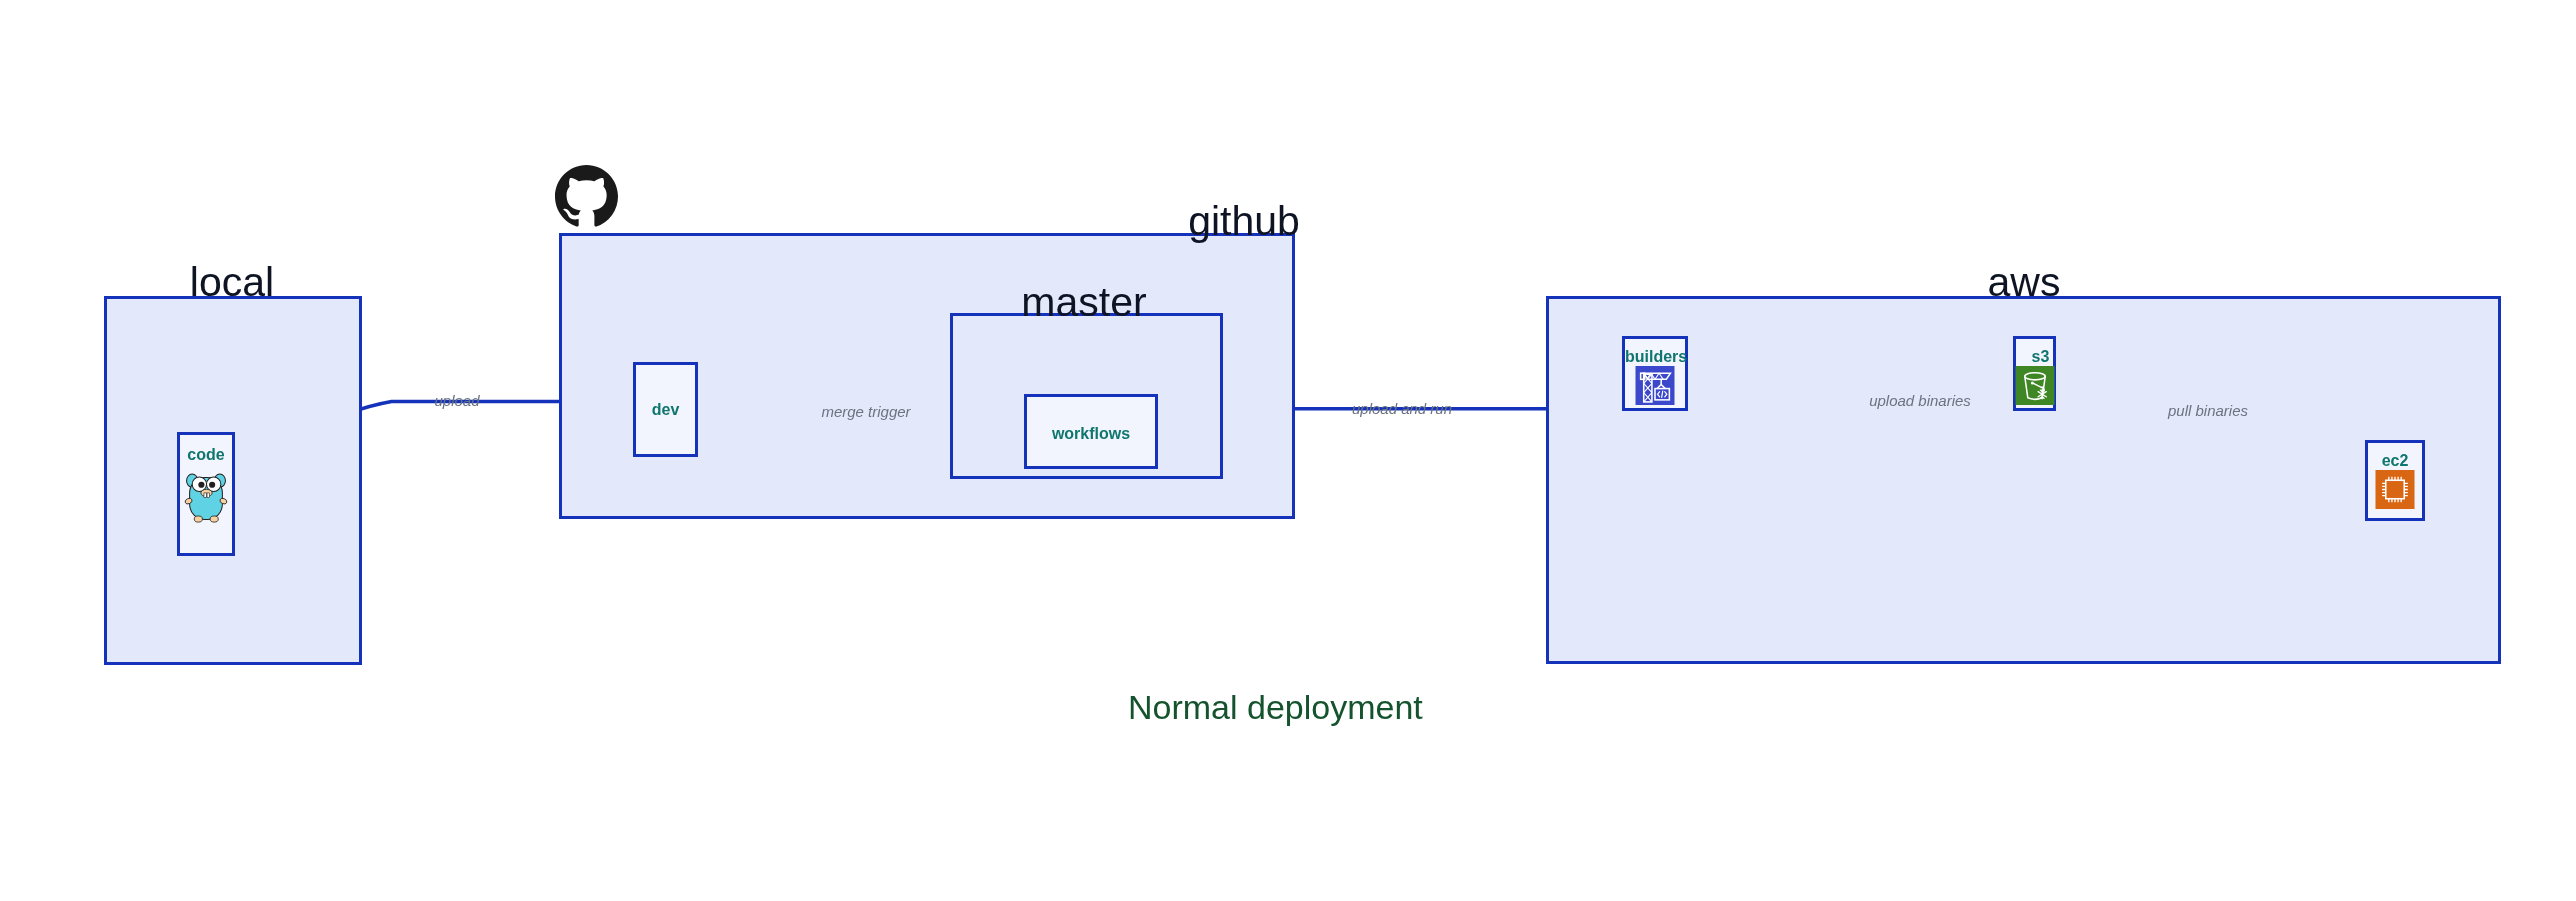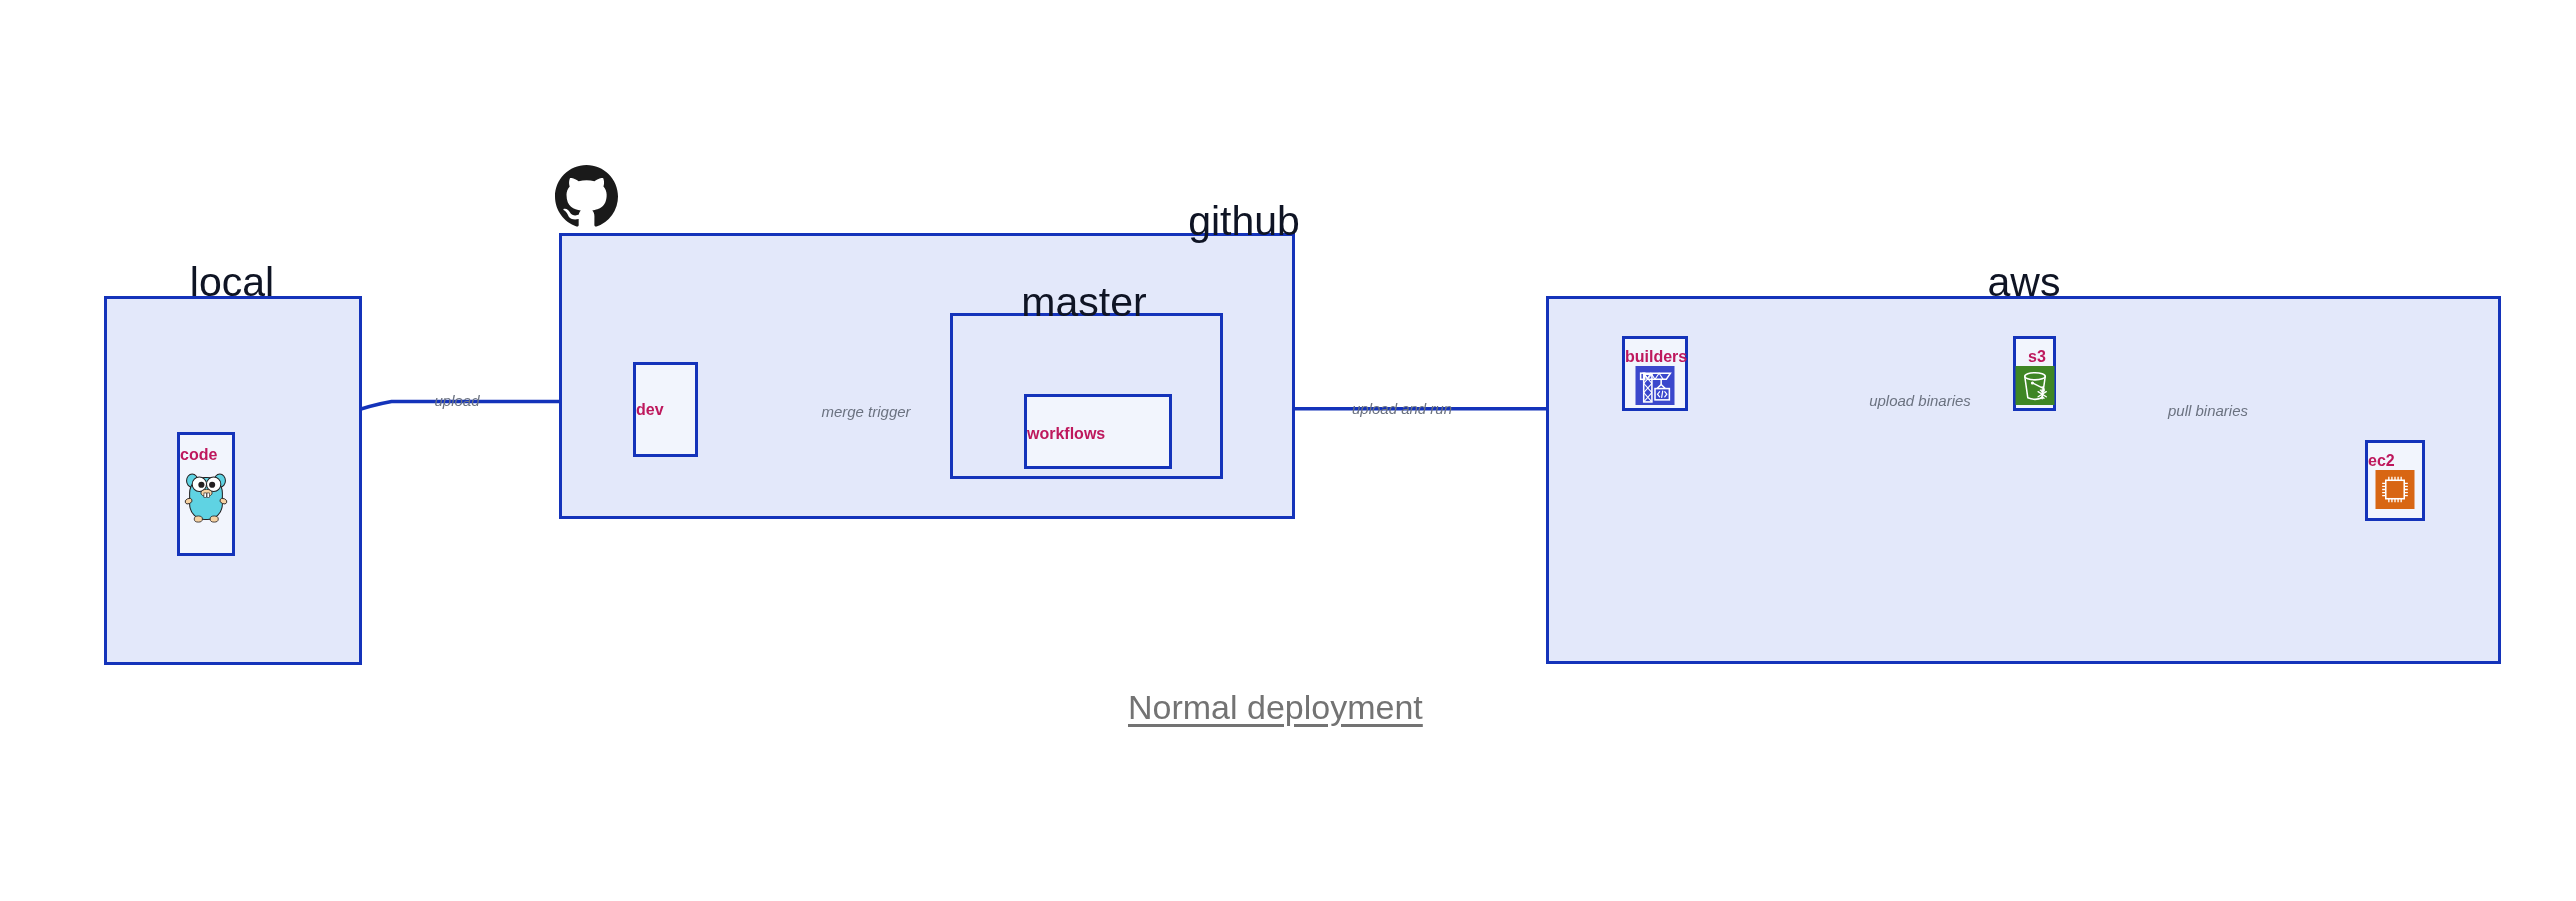--- a/index.html
+++ b/index.html
@@ -37,22 +37,22 @@
   .node {
     position: absolute;
     background: #f2f5fd;
     border: 3.6px solid #1433ba;
     box-sizing: border-box;
   }
   .node-label {
     position: absolute;
     left: 0;
     right: 0;
-    text-align: left;
-    color: #be185d;
+    text-align: center;
+    color: #0f766e;
     font-size: 16px;
     font-weight: bold;
     line-height: 1;
     white-space: nowrap;
   }
   .node-icon {
     position: absolute;
     left: 50%;
     transform: translateX(-50%);
   }
@@ -72,24 +72,23 @@
     position: absolute;
     left: 0;
     top: 0;
     width: 2604px;
     height: 902px;
     pointer-events: none;
   }
   
   #diagram-title {
     position: absolute;
-    color: #737373;
+    color: #14532d;
     font-size: 34px;
     font-weight: 400;
-    text-decoration: underline;
     text-underline-offset: 5.2px;
     line-height: 1;
     white-space: nowrap;
   }
   
   .aws-square {
     position: absolute;
     left: 50%;
     transform: translateX(-50%);
   }
@@ -165,21 +164,21 @@
         <ellipse cx="28" cy="101" rx="8" ry="6" fill="#f6d2a2" stroke="#231f20" stroke-width="1.6"></ellipse>
         <ellipse cx="59" cy="101" rx="8" ry="6" fill="#f6d2a2" stroke="#231f20" stroke-width="1.6"></ellipse>
       </svg>
     </div>
   </div>
 
   <div class="node" id="n-dev" style="left: 633px; top: 362px; width: 65px; height: 95px;">
     <div class="node-label" id="nl-dev" style="top: 37px;">dev</div>
   </div>
 
-  <div class="node" id="n-workflows" style="left: 1024px; top: 394px; width: 148px; height: 75px;">
+  <div class="node" id="n-workflows" style="left: 1024px; top: 394px; width: 134px; height: 75px;">
     <div class="node-label" id="nl-workflows" style="top: 29px;">workflows</div>
   </div>
 
   <div class="node" id="n-builders" style="left: 1622px; top: 336px; width: 66px; height: 75px;">
     <div class="node-label" id="nl-builders" style="top: 10.3px;">builders</div>
     <div class="aws-square" style="top:27px;width:39px;height:39px;background:#3b48cc;">
       <svg viewBox="0 0 76 76" width="39" height="39">
 
         <rect x="16" y="16" width="16" height="54" fill="none" stroke="#ffffff" stroke-width="3"></rect>
         <path d="M16 16 L32 34 M32 16 L16 34 M16 34 L32 52 M32 34 L16 52 M16 52 L32 70 M32 52 L16 70" stroke="#ffffff" stroke-width="2" fill="none"></path>

